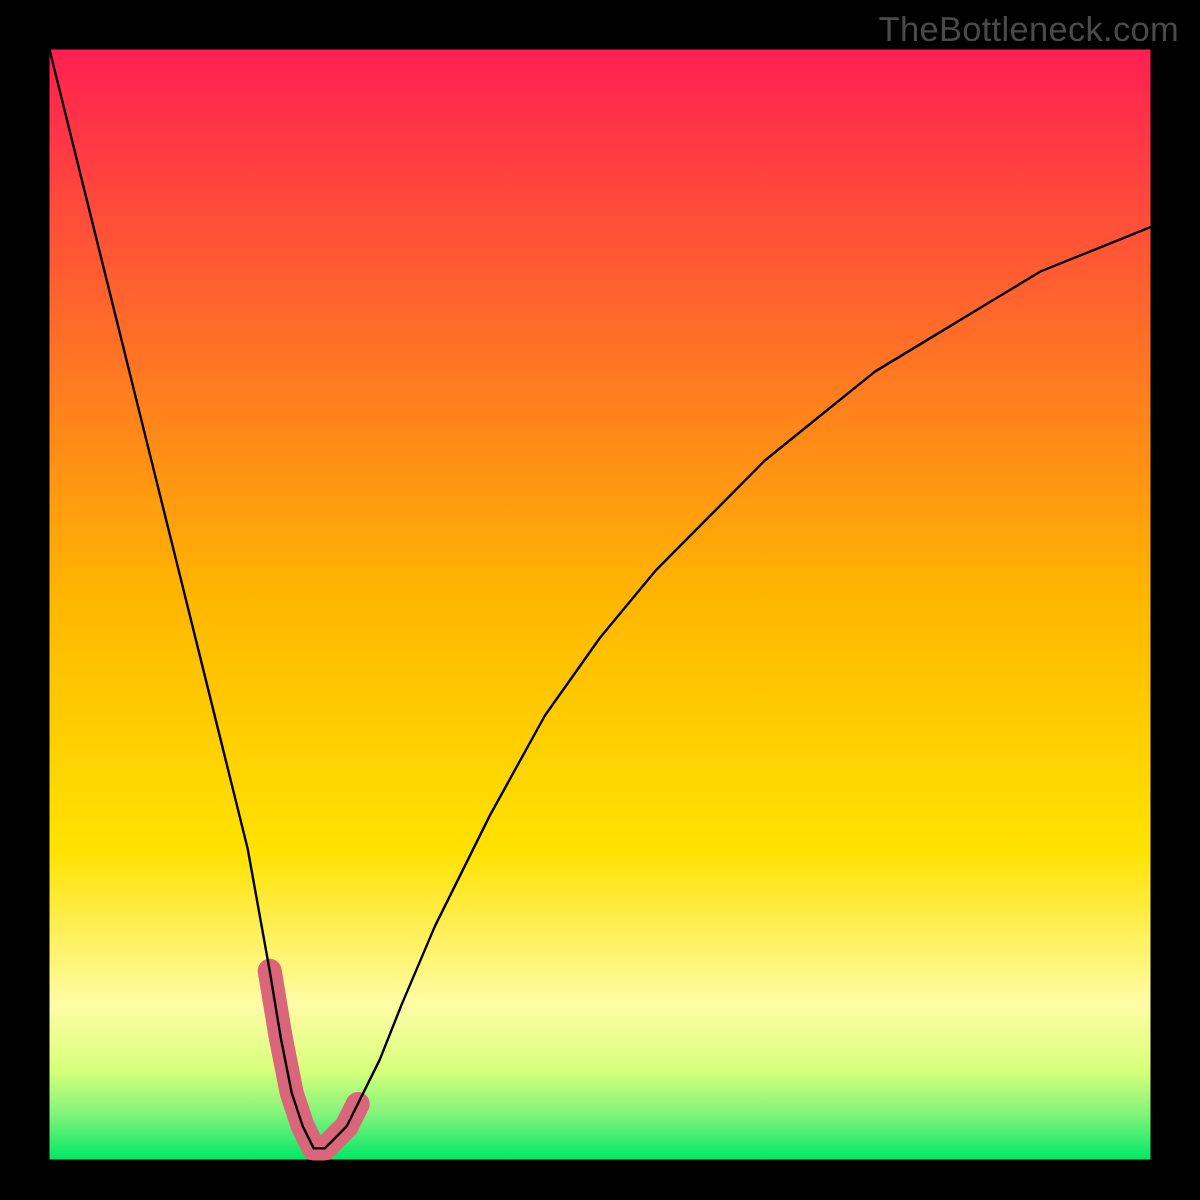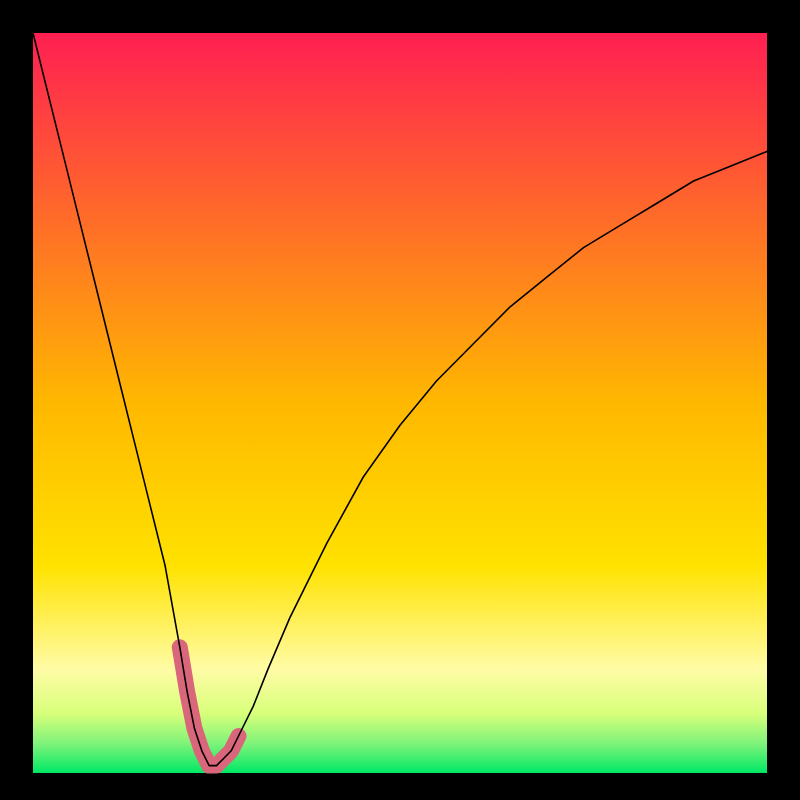--- a/index.html
+++ b/index.html
@@ -27,20 +27,21 @@
     letter-spacing: 0.2px;
   }
   svg {
     display: block;
   }
 </style>
 </head>
 <body>
 
 <div class="container">
+  <div class="watermark">TheBottleneck.com</div>
   <svg id="chart-svg" width="800" height="800" viewBox="0 0 800 800">
     <defs>
       <linearGradient id="bg-grad" x1="0" y1="0" x2="0" y2="1">
           <stop offset="0%" stop-color="#ff1f52"></stop>
           <stop offset="50%" stop-color="#ffb800"></stop>
           <stop offset="72%" stop-color="#ffe200"></stop>
           <stop offset="86%" stop-color="#fffca6"></stop>
           <stop offset="92%" stop-color="#d7ff7a"></stop>
           <stop offset="96%" stop-color="#7ff37a"></stop>
           <stop offset="100%" stop-color="#00e865"></stop>

